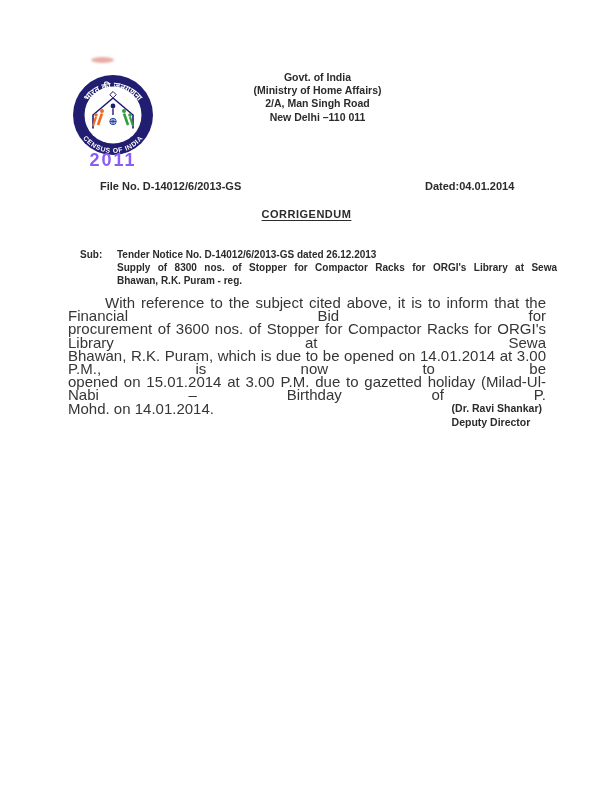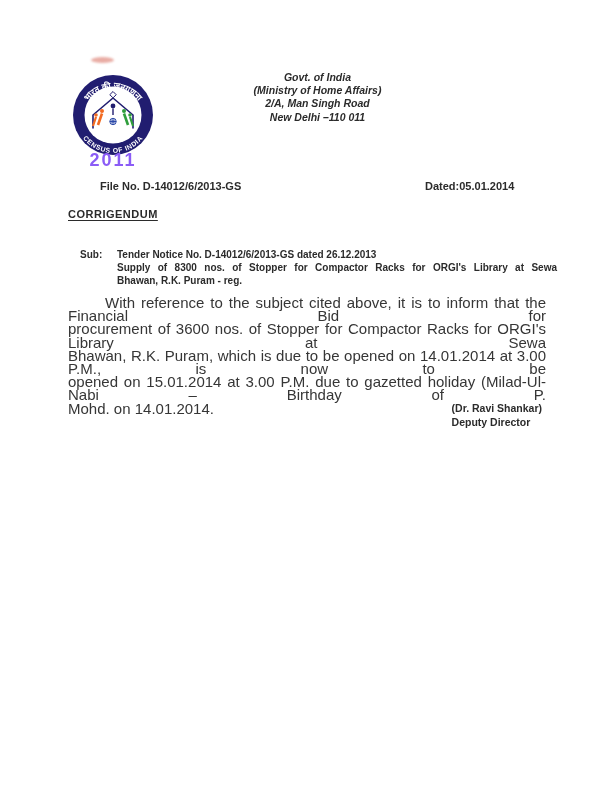--- a/index.html
+++ b/index.html
@@ -49,21 +49,21 @@
   
   .header-block {
     position: absolute;
     left: 90px;
     top: 71px;
     width: 455px;
     text-align: center;
     font-weight: bold;
     color: #2b2b2b;
   }
-  .header-line   { font-size: 10.5px; line-height: 13.2px; font-style: italic; }
+  .header-line   { font-size: 10.5px; line-height: 13.2px; }
   .header-office { font-size: 12px;   line-height: 13.6px; }
   
   .file-no {
     position: absolute;
     left: 68px;
     top: 180px;
     font-size: 11px;
     font-weight: bold;
     padding-left: 32px;
   }
@@ -73,21 +73,21 @@
     top: 180px;
     font-size: 11px;
     font-weight: bold;
   }
   
   .doc-title {
     position: absolute;
     left: 68px;
     top: 208px;
     width: 477px;
-    text-align: left;
+    text-align: center;
     font-size: 11px;
     font-weight: bold;
     letter-spacing: 0.5px;
     text-decoration: underline;
     text-underline-offset: 2px;
   }
   
   .subject {
     position: absolute;
     left: 80px;
@@ -187,21 +187,21 @@
   <div class="logo-year">2011</div>
 
   <div class="header-block">
     <div class="header-line">Govt. of India</div>
     <div class="header-line">(Ministry of Home Affairs)</div>
     <div class="header-line">2/A, Man Singh Road</div>
     <div class="header-line">New Delhi –110 011</div>
   </div>
 
   <div class="file-no">File No. D-14012/6/2013-GS</div>
-  <div class="dated">Dated:05.01.2014</div>
+  <div class="dated">Dated:04.01.2014</div>
 
   <div class="doc-title">CORRIGENDUM</div>
 
   <div class="subject">
     <div class="subject-label">Sub:</div>
     <div class="subject-content">
       <div>Tender Notice No. D-14012/6/2013-GS dated 26.12.2013</div>
       <div class="jline">Supply of 8300 nos. of Stopper for Compactor Racks for ORGI's Library at Sewa</div>
       <div>Bhawan, R.K. Puram - reg.</div>
     </div>

